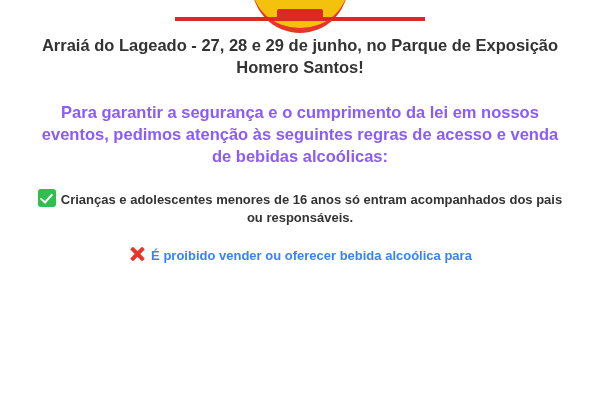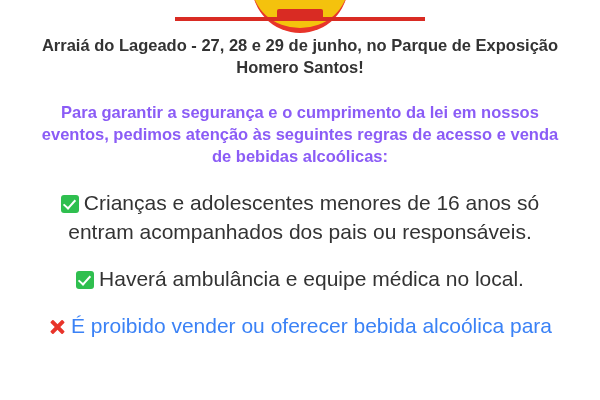--- a/index.html
+++ b/index.html
@@ -81,23 +81,23 @@
     font-weight: bold;
     color: #8b5cf6;
   }
 
   .rules {
     margin-top: 22px;
   }
   .rule {
     display: block;
     margin-bottom: 19px;
-    font-weight: normal;
+    font-weight: bold;
     color: #333333;
-    font-size: 21px;
+    font-size: 13px;
     line-height: 1.35;
   }
   .rule:last-child { margin-bottom: 0; }
 
   .mark {
     display: inline-block;
     vertical-align: -3px;
     margin-right: 5px;
   }
   .mark-check {
@@ -153,23 +153,20 @@
 
     <p class="para-intro">Para garantir a segurança e o cumprimento da lei em nossos eventos, pedimos atenção às seguintes regras de acesso e venda de bebidas alcoólicas:</p>
 
     <div class="rules">
 
       <div class="rule">
         <span class="mark mark-check"></span><span>Crianças e adolescentes menores de 16 anos só entram acompanhados dos pais ou responsáveis.</span>
       </div>
 
 
-      <div class="rule">
-        <span class="mark mark-check"></span><span>Haverá ambulância e equipe médica no local.</span>
-      </div>
 
       <div class="rule rule-cross">
         <span class="mark mark-cross"></span><span>É proibido vender ou oferecer bebida alcoólica para</span>
       </div>
 
     </div>
   </div>
 </div>
 
 </body></html>

